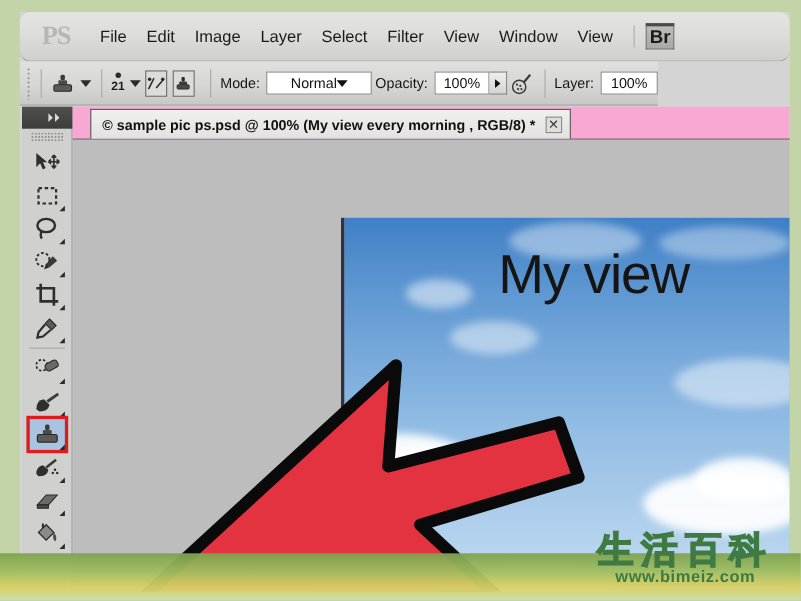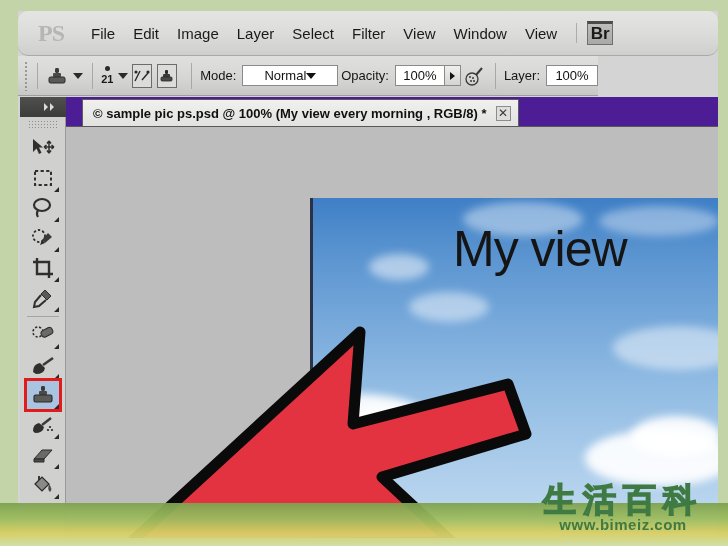--- a/index.html
+++ b/index.html
@@ -163,21 +163,21 @@
     border-bottom: 5px solid #2a2a28;
   }
   .tool-divider {
     width: 32px; height: 1px; background: #a5a5a3; margin: 3px 0;
   }
 
   
   #tabstrip {
     position: absolute; left: 48px; top: 86px;
     width: 652px; height: 30px;
-    background: #4c1d95;
+    background: #f9a8d4;
     border-bottom: 1px solid #58585a;
   }
   #doc-tab {
     position: absolute; left: 16px; top: 2px;
     height: 27px;
     background: linear-gradient(to bottom,#f0f0ee,#e2e2e0);
     border: 1px solid #5d5d5b;
     border-bottom: none;
     display: flex; align-items: center;
     padding: 0 7px 0 10px;

